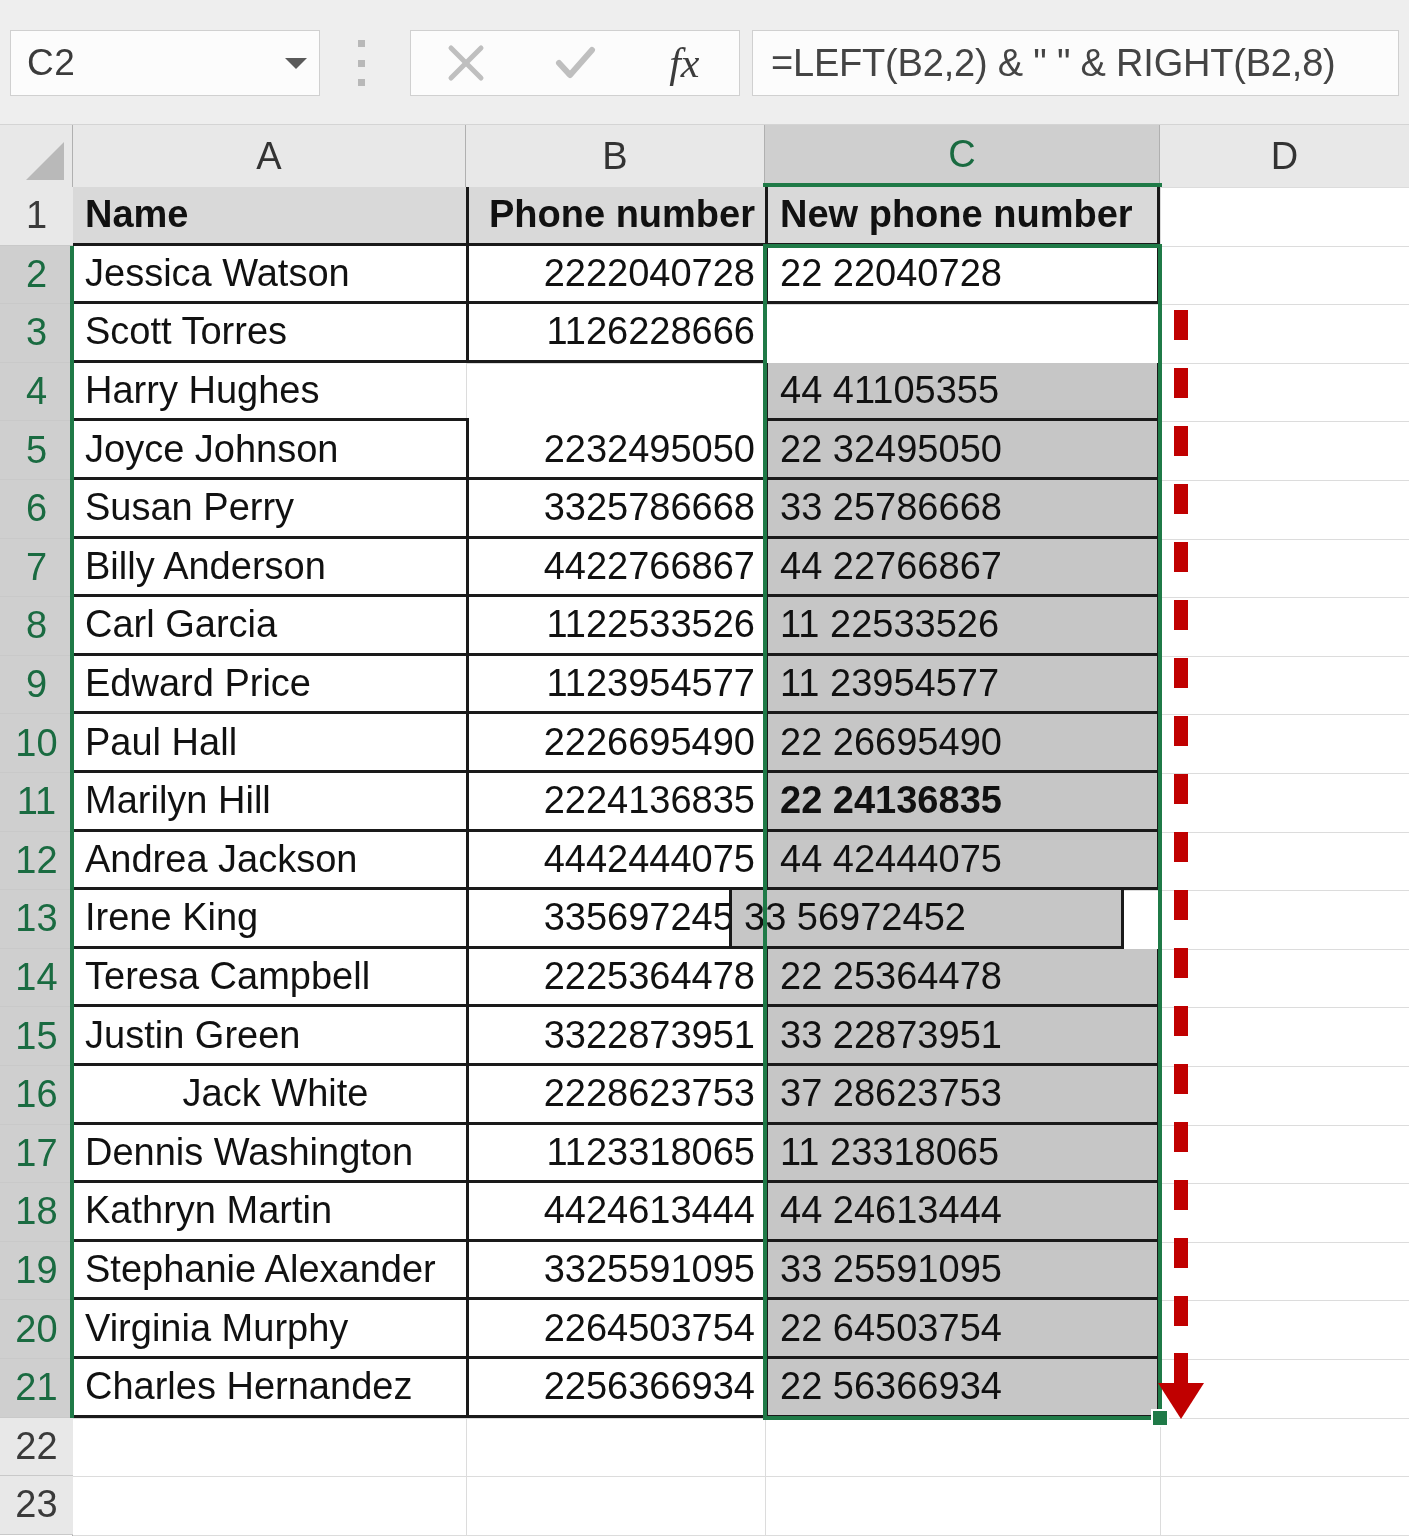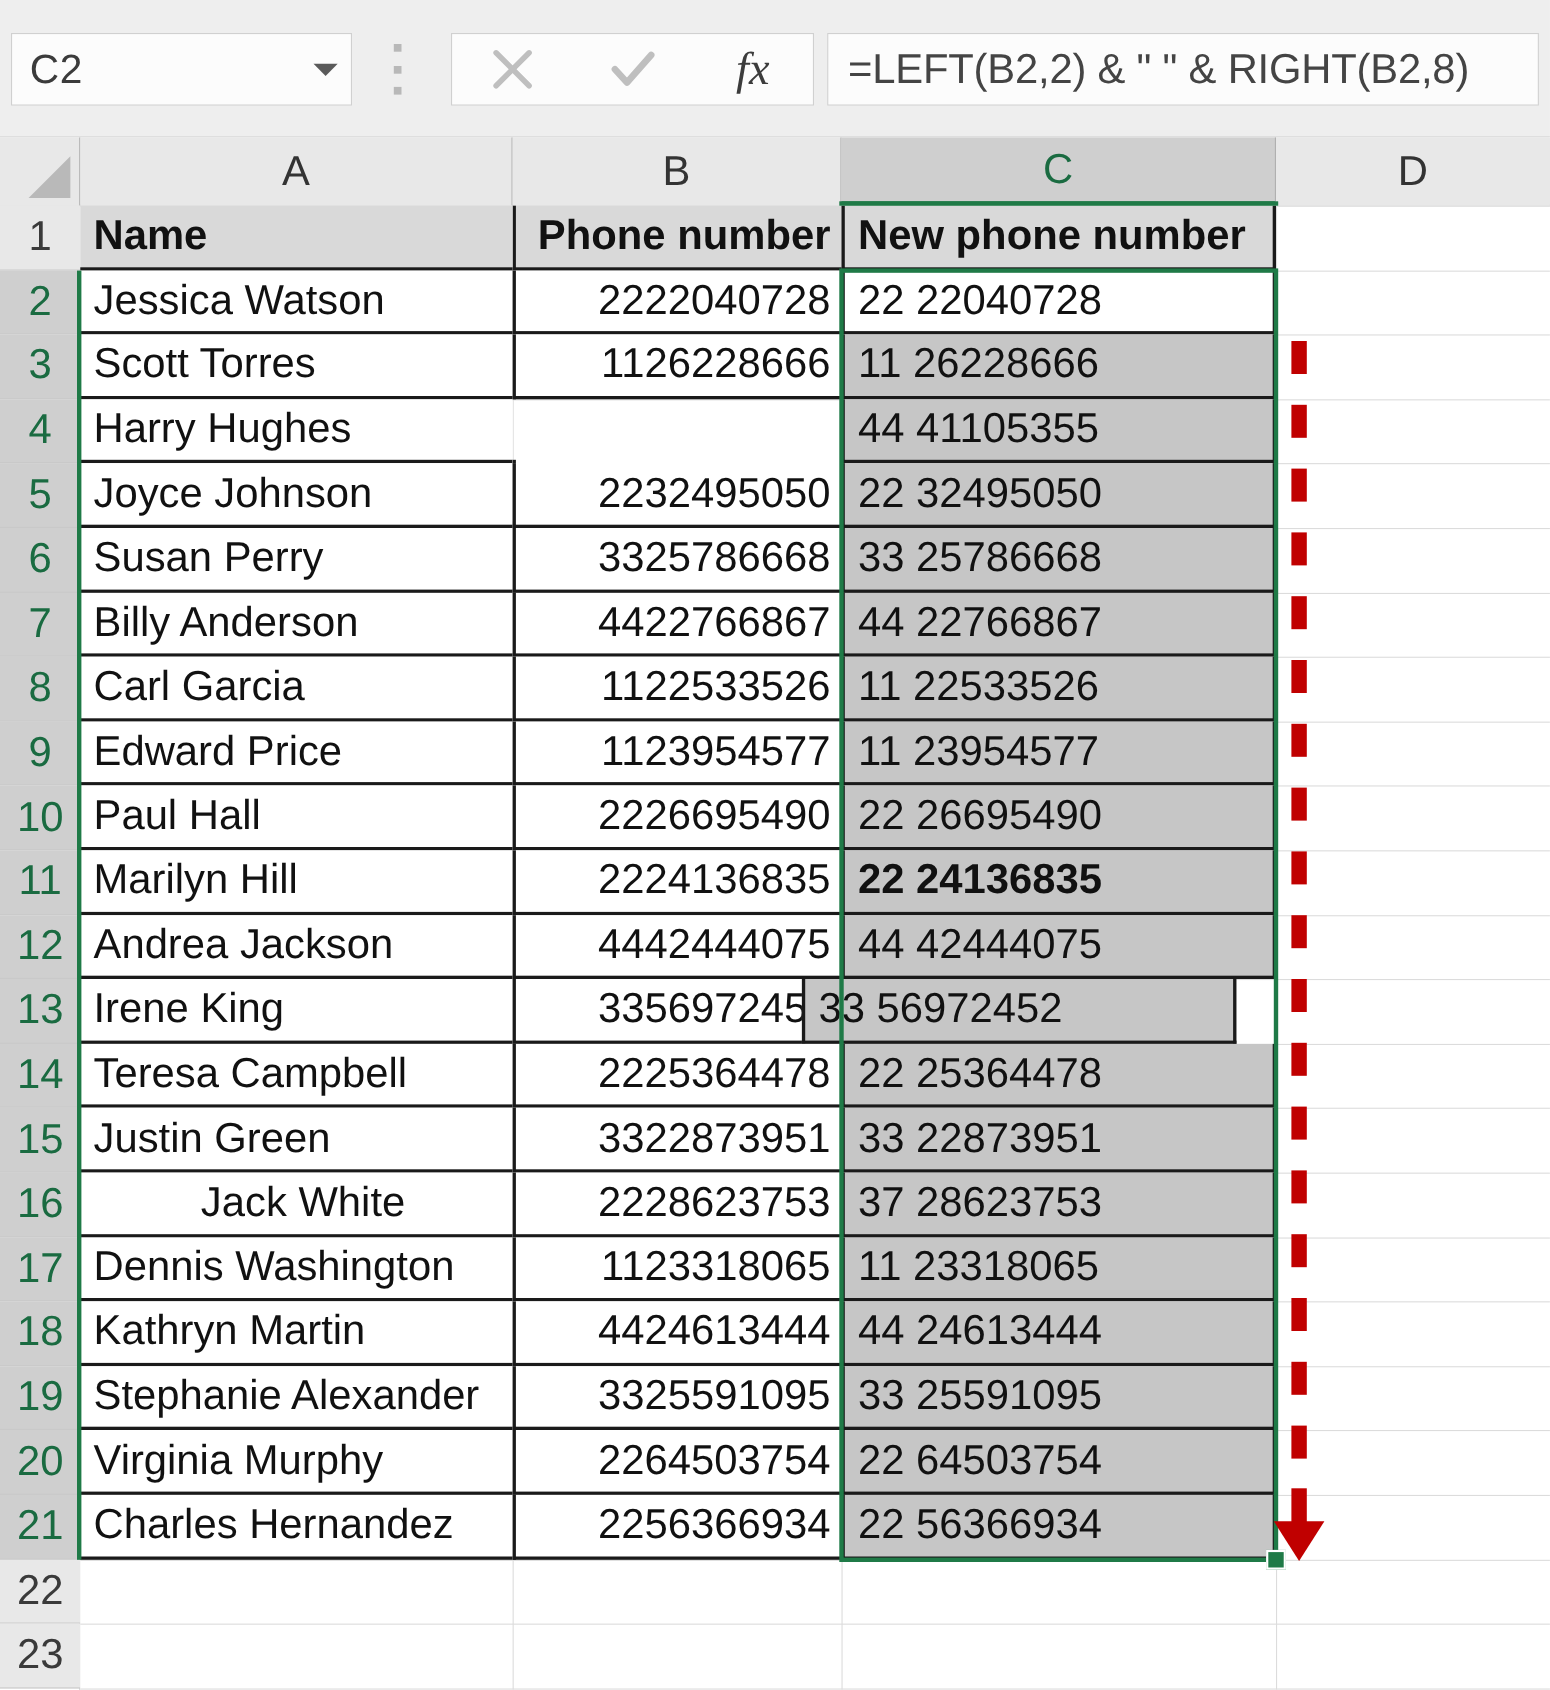--- a/index.html
+++ b/index.html
@@ -397,23 +397,20 @@
       </div>
       <div class="cell left white cell-border-bottom cell-border-left cell-border-right" style="left: 692px; width: 395px; top: 58.6px; height: 58.6px;">
         <span>22 22040728</span>
       </div>
       <div class="cell left white cell-border-bottom" style="left: 0px; width: 393px; top: 117.2px; height: 58.6px;">
         <span>Scott Torres</span>
       </div>
       <div class="cell right white cell-border-bottom cell-border-left" style="left: 393px; width: 299px; top: 117.2px; height: 58.6px;">
         <span>1126228666</span>
       </div>
-      <div class="cell left sel cell-border-bottom cell-border-left cell-border-right" style="left: 692px; width: 395px; top: 117.2px; height: 58.6px;">
-        <span>11 26228666</span>
-      </div>
       <div class="cell left white cell-border-bottom" style="left: 0px; width: 393px; top: 175.8px; height: 58.6px;">
         <span>Harry Hughes</span>
       </div>
       <div class="cell right white cell-border-bottom cell-border-left" style="left: 393px; width: 299px; top: 187px; height: 58.6px; margin-top: 44px;">
         <span>4441105355</span>
       </div>
       <div class="cell left sel cell-border-bottom cell-border-left cell-border-right" style="left: 692px; width: 395px; top: 175.8px; height: 58.6px;">
         <span>44 41105355</span>
       </div>
       <div class="cell left white cell-border-bottom" style="left: 0px; width: 393px; top: 234.4px; height: 58.6px;">

